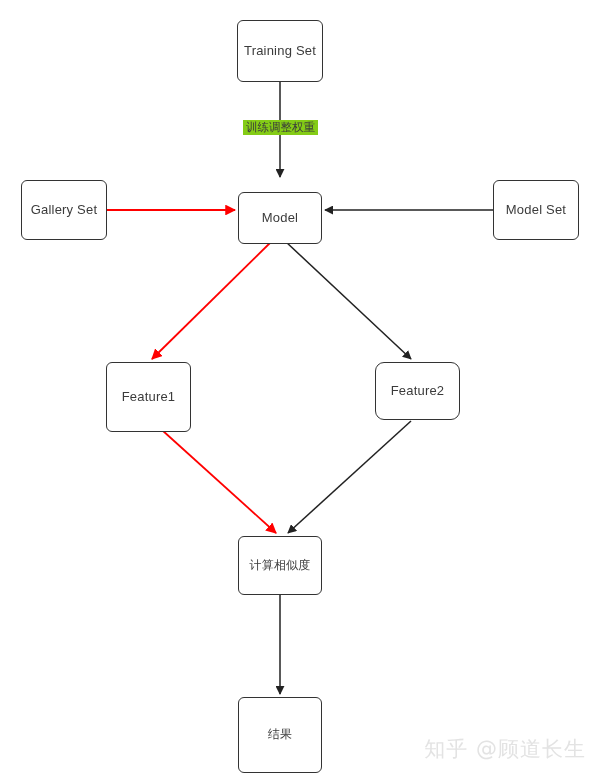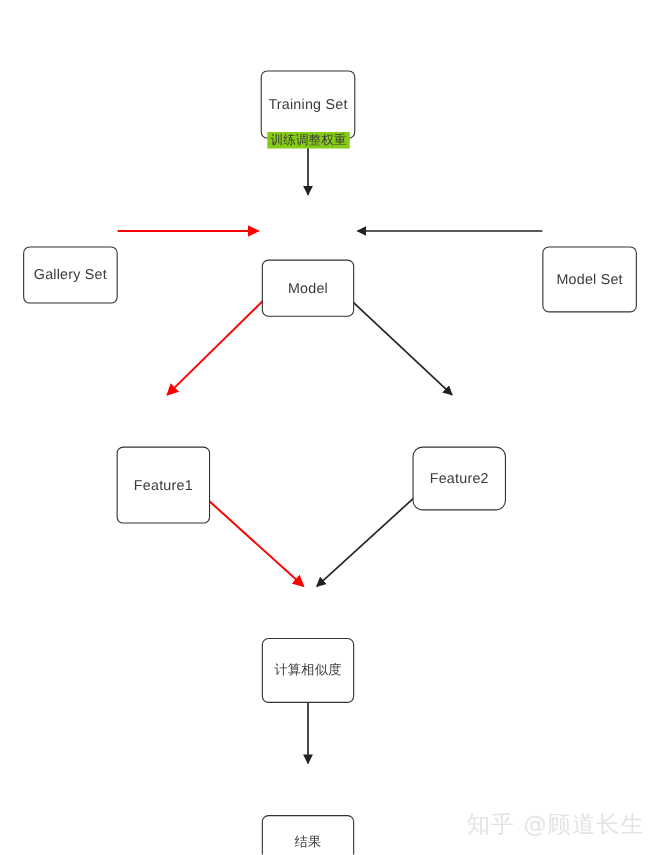--- a/index.html
+++ b/index.html
@@ -31,21 +31,20 @@
     border: 1.6px solid #333333;
     border-radius: 6px;
     background: #ffffff;
     display: flex;
     align-items: center;
     justify-content: center;
     color: #3b3b3b;
     font-size: 13px;
     letter-spacing: .2px;
     z-index: 3;
-    margin-top: 44px;
   }
   .node-label {
     display: block;
     text-align: center;
     line-height: 1.2;
     pointer-events: none;
   }
   .node.cjk {
     font-family: "DejaVu Sans", "Liberation Sans", sans-serif;
     font-size: 12px;
@@ -102,21 +101,21 @@
 
     <line x1="411" y1="421" x2="288" y2="533" stroke="#222222" stroke-width="1.5" marker-end="url(#arrow-black)"></line>
 
     <line x1="280" y1="595" x2="280" y2="694" stroke="#222222" stroke-width="1.5" marker-end="url(#arrow-black)"></line>
   </svg>
 
   <div class="node" style="left:237px; top:20px; width:86px; height:62px;">
     <span class="node-label">Training Set</span>
   </div>
 
-  <div class="node" style="left:21px; top:180px; width:86px; height:52px;">
+  <div class="node" style="left:21px; top:180px; width:86px; height:60px;">
     <span class="node-label">Gallery Set</span>
   </div>
 
   <div class="node" style="left:238px; top:192px; width:84px; height:52px;">
     <span class="node-label">Model</span>
   </div>
 
   <div class="node" style="left:493px; top:180px; width:86px; height:60px;">
     <span class="node-label">Model Set</span>
   </div>
@@ -126,21 +125,21 @@
   </div>
 
   <div class="node" style="left:375px; top:362px; width:85px; height:58px;border-radius:9px;">
     <span class="node-label">Feature2</span>
   </div>
 
   <div class="node cjk" style="left:238px; top:536px; width:84px; height:59px;">
     <span class="node-label">计算相似度</span>
   </div>
 
-  <div class="node cjk" style="left:238px; top:697px; width:84px; height:48px;">
+  <div class="node cjk" style="left:238px; top:697px; width:84px; height:76px;font-family:Liberation Mono, monospace;">
     <span class="node-label">结果</span>
   </div>
 
   <div class="edge-label" style="left:243px; top:120px;">训练调整权重</div>
 
   <div class="watermark">知乎 @顾道长生</div>
 
 </div>
 
 </body></html>

